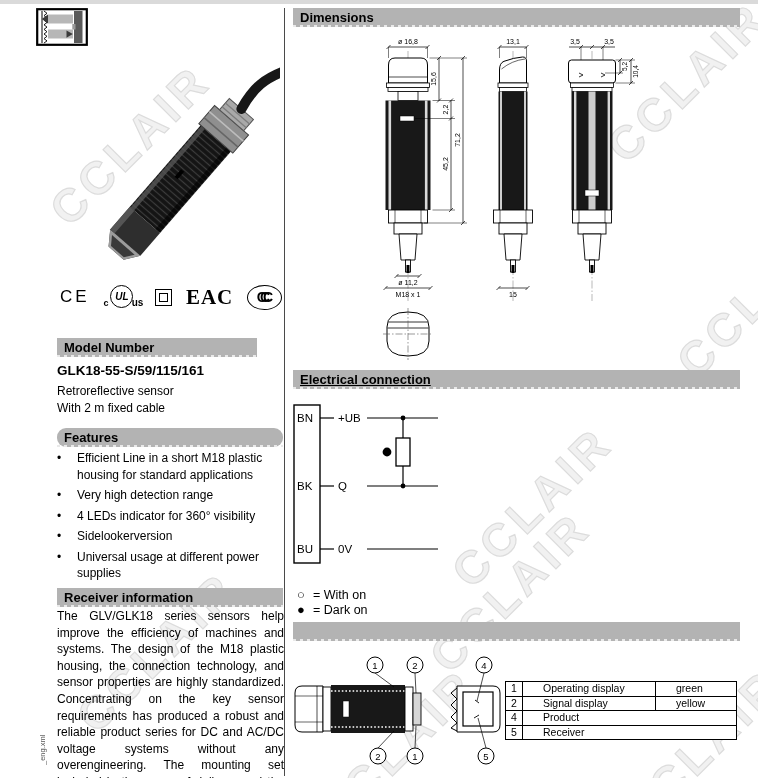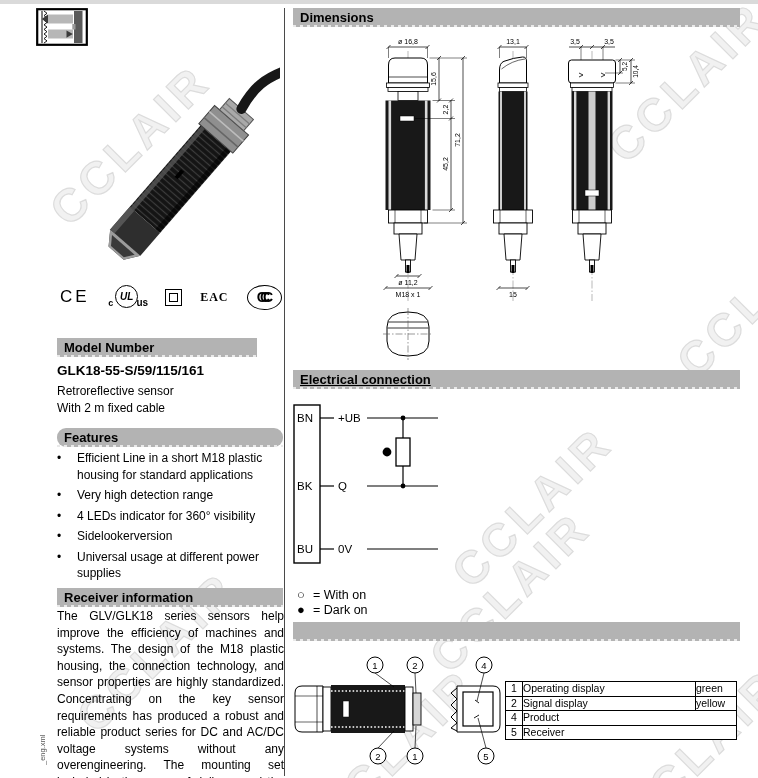--- a/index.html
+++ b/index.html
@@ -27,29 +27,29 @@
 
   .certs{display:flex;align-items:center;justify-content:space-between;width:222px;height:30px;z-index:2;}
   .ce-text{font-size:17px;letter-spacing:3px;font-weight:500;}
   .ul-mark{position:relative;width:38px;height:26px;}
   .ul-circ{position:absolute;left:7px;top:1px;width:21px;height:21px;border:1.6px solid #000;border-radius:50%;
            display:flex;align-items:center;justify-content:center;font-weight:bold;font-size:10px;font-style:italic;}
   .ul-c{position:absolute;left:0;bottom:2px;font-size:9px;font-weight:bold;}
   .ul-us{position:absolute;right:-2px;bottom:2px;font-size:10px;font-weight:bold;}
   .sq-mark{width:15px;height:15px;border:1.6px solid #000;display:flex;align-items:center;justify-content:center;}
   .sq-inner{width:7px;height:7px;border:1.4px solid #000;}
-  .eac-text{font-size:12px;font-weight:bold;letter-spacing:1px;font-family:"Liberation Serif","DejaVu Serif",serif;}
+  .eac-text{font-size:21px;font-weight:bold;letter-spacing:1px;font-family:"Liberation Serif","DejaVu Serif",serif;}
   .ccc-mark{width:33px;height:23px;border:1.6px solid #000;border-radius:50%;display:flex;align-items:center;justify-content:center;overflow:hidden;}
   .ccc-in{font-size:14px;font-weight:bold;letter-spacing:-7px;margin-left:-6px;text-align:center;}
 
   .legend-row{display:flex;align-items:center;font-size:12.5px;height:15px;z-index:2;}
   .legend-row .sym{width:16px;font-size:13px;}
 
   table.ind-table{position:absolute;left:505px;top:681px;width:232px;border-collapse:collapse;font-size:10.5px;z-index:2;background:#fff;}
-  table.ind-table td{border:1px solid #000;padding:0 0;height:13.6px;line-height:13.6px;white-space:nowrap;}
+  table.ind-table td{border:1px solid #000;padding:0 20px;height:13.6px;line-height:13.6px;white-space:nowrap;}
   table.ind-table td.c-no{width:12px;text-align:center;padding:0 2px;}
   table.ind-table td.c-val{width:40px;}
 
   .side-text{position:absolute;left:38px;top:765px;font-size:7.5px;color:#555;transform:rotate(-90deg);transform-origin:left top;white-space:nowrap;z-index:2;}
 
   svg{z-index:1;}
   svg text{font-family:"Liberation Sans","DejaVu Sans",sans-serif;}
 </style>
 </head>
 <body>

